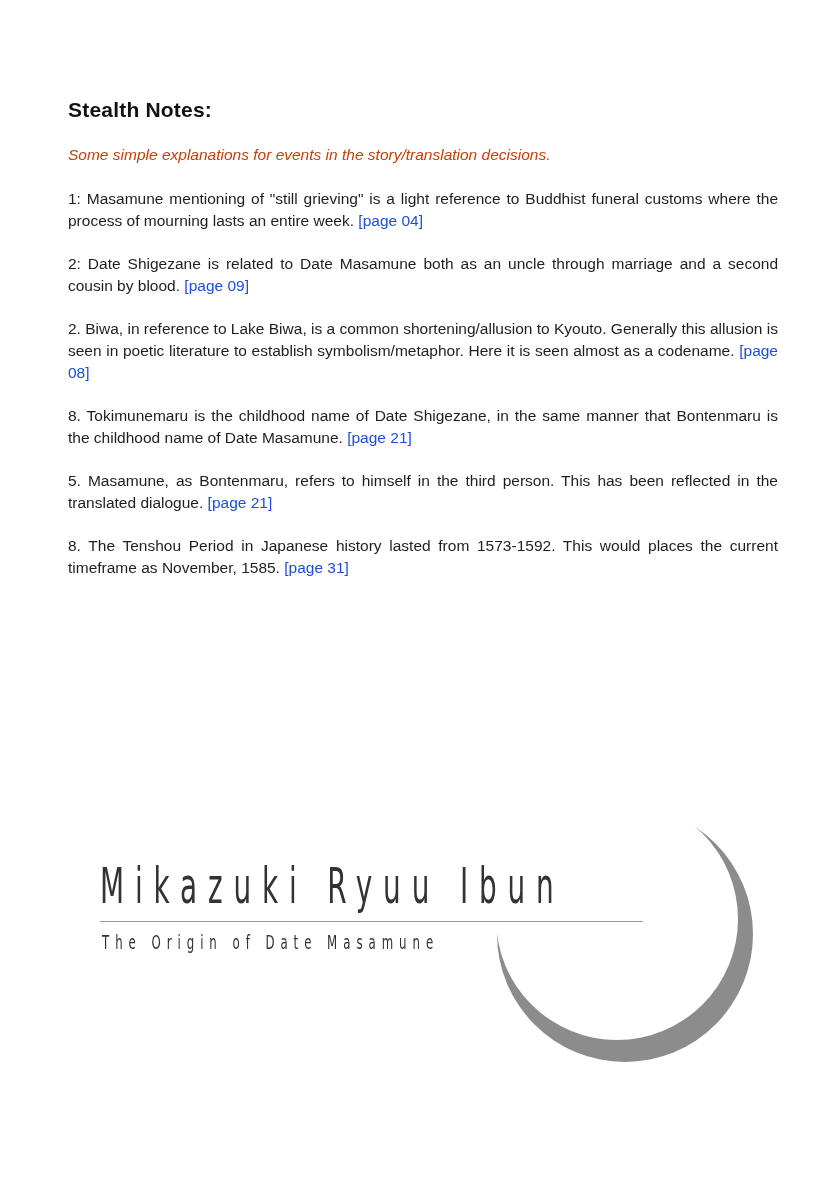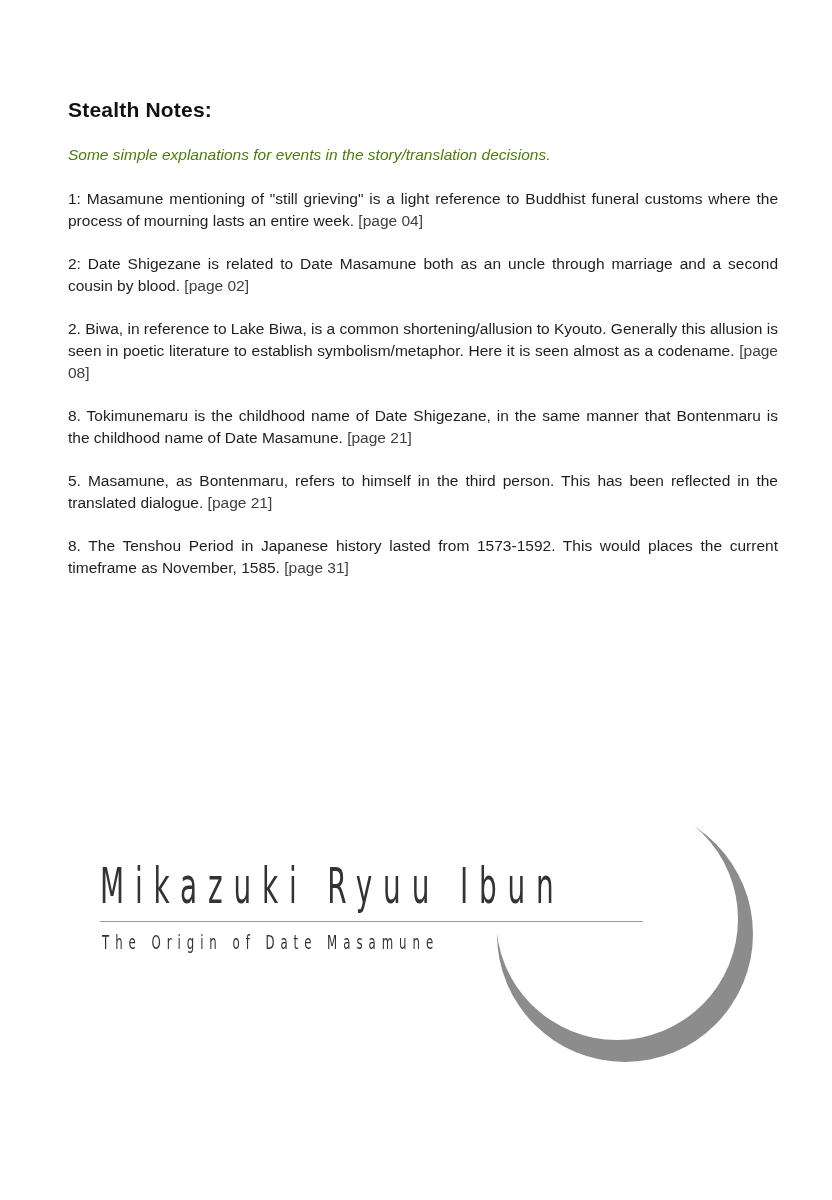--- a/index.html
+++ b/index.html
@@ -25,33 +25,33 @@
       font-size: 21px;
       font-weight: bold;
       margin: 0 0 22px 0;
       letter-spacing: 0.2px;
       color: #111;
     }
     .notes-subtitle {
       font-size: 15.5px;
       font-style: italic;
       margin: 0 0 22px 0;
-      color: #4d7c0f;
+      color: #c2410c;
       line-height: 22px;
     }
     .note {
       font-size: 15.5px;
       line-height: 22px;
       text-align: justify;
       margin: 0 0 21px 0;
       color: #1e1e1e;
     }
     .note-ref {
       font-weight: 500;
-      color: #404040;
+      color: #1d4ed8;
     }
     .logo {
       position: absolute;
       left: 0;
       top: 0;
       width: 832px;
       height: 1200px;
       pointer-events: none;
     }
     .logo-svg {
@@ -99,21 +99,21 @@
   </style>
 </head>
 <body>
 
 <section class="notes">
   <h1 class="notes-title">Stealth Notes:</h1>
   <p class="notes-subtitle">Some simple explanations for events in the story/translation decisions.</p>
 
   <p class="note"><span>1: Masamune mentioning of "still grieving" is a light reference to Buddhist funeral customs where the process of mourning lasts an entire week.</span> <span class="note-ref">[page 04]</span></p>
 
-  <p class="note"><span>2: Date Shigezane is related to Date Masamune both as an uncle through marriage and a second cousin by blood.</span> <span class="note-ref">[page 02]</span></p>
+  <p class="note"><span>2: Date Shigezane is related to Date Masamune both as an uncle through marriage and a second cousin by blood.</span> <span class="note-ref">[page 09]</span></p>
 
   <p class="note"><span>2. Biwa, in reference to Lake Biwa, is a common shortening/allusion to Kyouto. Generally this allusion is seen in poetic literature to establish symbolism/metaphor. Here it is seen almost as a codename.</span> <span class="note-ref">[page 08]</span></p>
 
   <p class="note"><span>8. Tokimunemaru is the childhood name of Date Shigezane, in the same manner that Bontenmaru is the childhood name of Date Masamune.</span> <span class="note-ref">[page 21]</span></p>
 
   <p class="note"><span>5. Masamune, as Bontenmaru, refers to himself in the third person. This has been reflected in the translated dialogue.</span> <span class="note-ref">[page 21]</span></p>
 
 
 
   <p class="note"><span>8. The Tenshou Period in Japanese history lasted from 1573-1592. This would places the current timeframe as November, 1585.</span> <span class="note-ref">[page 31]</span></p>

